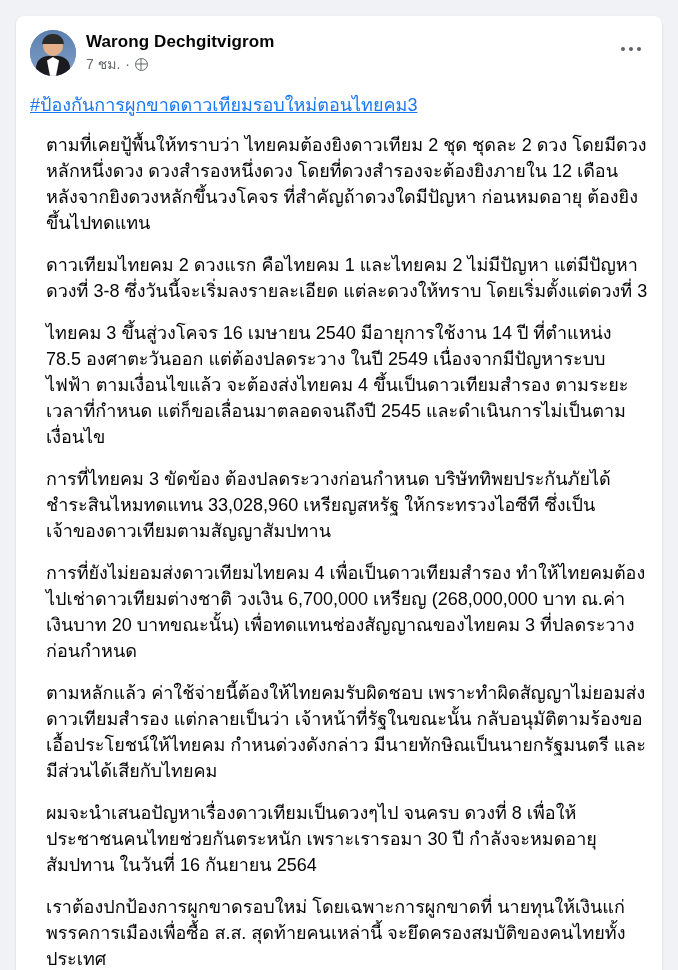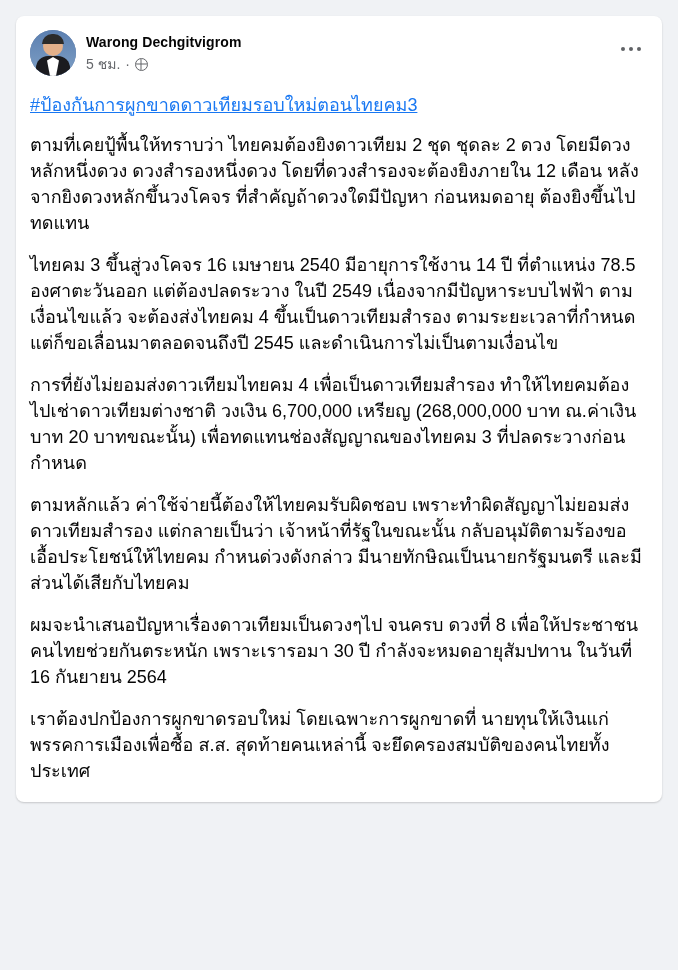--- a/index.html
+++ b/index.html
@@ -69,21 +69,21 @@
     background: #ffffff;
     clip-path: polygon(50% 0, 100% 18%, 75% 100%, 25% 100%, 0 18%);
   }
   .header-text {
     margin-left: 10px;
     padding-top: 2px;
     flex: 1 1 auto;
     min-width: 0;
   }
   .author-name {
-    font-size: 14px;
+    font-size: 17px;
     font-weight: bold;
     color: #050505;
     line-height: 20px;
     letter-spacing: .1px;
   }
   .meta-row {
     display: flex;
     align-items: center;
     margin-top: 4px;
     color: #65676b;
@@ -148,21 +148,21 @@
     line-height: 26px;
   }
   .hashtag {
     color: #1877f2;
     text-decoration: underline;
     display: block;
     margin-bottom: 14px;
     word-break: break-word;
   }
   .para {
-    margin: 0 0 16px 0;
+    margin: 0 0 16px 16px;
     word-break: break-word;
   }
   .para:last-child {
     margin-bottom: 0;
   }
 </style>
 </head>
 <body>
 
 <div class="post-card">
@@ -172,36 +172,38 @@
       <div class="sky"></div>
       <div class="body"></div>
       <div class="shirt"></div>
       <div class="face"></div>
       <div class="hair"></div>
     </div>
 
     <div class="header-text">
       <div class="author-name">Warong Dechgitvigrom</div>
       <div class="meta-row">
-        <span>5 ชม.</span>
+        <span>7 ชม.</span>
         <span class="meta-sep">·</span>
         <span class="globe-icon"></span>
       </div>
     </div>
 
     <div class="menu-dots">
       <span></span>
       <span></span>
       <span></span>
     </div>
   </div>
 
   <div class="post-body">
     <a class="hashtag" href="#">#ป้องกันการผูกขาดดาวเทียมรอบใหม่ตอนไทยคม3</a>
     <p class="para">ตามที่เคยปู้พื้นให้ทราบว่า ไทยคมต้องยิงดาวเทียม 2 ชุด ชุดละ 2 ดวง โดยมีดวงหลักหนึ่งดวง ดวงสำรองหนึ่งดวง โดยที่ดวงสำรองจะต้องยิงภายใน 12 เดือน หลังจากยิงดวงหลักขึ้นวงโคจร ที่สำคัญถ้าดวงใดมีปัญหา ก่อนหมดอายุ ต้องยิงขึ้นไปทดแทน</p>
+    <p class="para">ดาวเทียมไทยคม 2 ดวงแรก คือไทยคม 1 และไทยคม 2 ไม่มีปัญหา แต่มีปัญหาดวงที่ 3-8 ซึ่งวันนี้จะเริ่มลงรายละเอียด แต่ละดวงให้ทราบ โดยเริ่มตั้งแต่ดวงที่ 3</p>
     <p class="para">ไทยคม 3 ขึ้นสู่วงโคจร 16 เมษายน 2540 มีอายุการใช้งาน 14 ปี ที่ตำแหน่ง 78.5 องศาตะวันออก แต่ต้องปลดระวาง ในปี 2549 เนื่องจากมีปัญหาระบบไฟฟ้า ตามเงื่อนไขแล้ว จะต้องส่งไทยคม 4 ขึ้นเป็นดาวเทียมสำรอง ตามระยะเวลาที่กำหนด แต่ก็ขอเลื่อนมาตลอดจนถึงปี 2545 และดำเนินการไม่เป็นตามเงื่อนไข</p>
+    <p class="para">การที่ไทยคม 3 ขัดข้อง ต้องปลดระวางก่อนกำหนด บริษัททิพยประกันภัยได้ชำระสินไหมทดแทน 33,028,960 เหรียญสหรัฐ ให้กระทรวงไอซีที ซึ่งเป็นเจ้าของดาวเทียมตามสัญญาสัมปทาน</p>
     <p class="para">การที่ยังไม่ยอมส่งดาวเทียมไทยคม 4 เพื่อเป็นดาวเทียมสำรอง ทำให้ไทยคมต้องไปเช่าดาวเทียมต่างชาติ วงเงิน 6,700,000 เหรียญ (268,000,000 บาท ณ.ค่าเงินบาท 20 บาทขณะนั้น) เพื่อทดแทนช่องสัญญาณของไทยคม 3 ที่ปลดระวางก่อนกำหนด</p>
     <p class="para">ตามหลักแล้ว ค่าใช้จ่ายนี้ต้องให้ไทยคมรับผิดชอบ เพราะทำผิดสัญญาไม่ยอมส่งดาวเทียมสำรอง แต่กลายเป็นว่า เจ้าหน้าที่รัฐในขณะนั้น กลับอนุมัติตามร้องขอ เอื้อประโยชน์ให้ไทยคม กำหนด่วงดังกล่าว มีนายทักษิณเป็นนายกรัฐมนตรี และมีส่วนได้เสียกับไทยคม</p>
     <p class="para">ผมจะนำเสนอปัญหาเรื่องดาวเทียมเป็นดวงๆไป จนครบ ดวงที่ 8  เพื่อให้ประชาชนคนไทยช่วยกันตระหนัก เพราะเรารอมา 30 ปี กำลังจะหมดอายุสัมปทาน ในวันที่ 16 กันยายน 2564</p>
     <p class="para">เราต้องปกป้องการผูกขาดรอบใหม่ โดยเฉพาะการผูกขาดที่ นายทุนให้เงินแก่พรรคการเมืองเพื่อซื้อ ส.ส. สุดท้ายคนเหล่านี้ จะยึดครองสมบัติของคนไทยทั้งประเทศ</p>
   </div>
 
 </div>
 
 </body></html>

